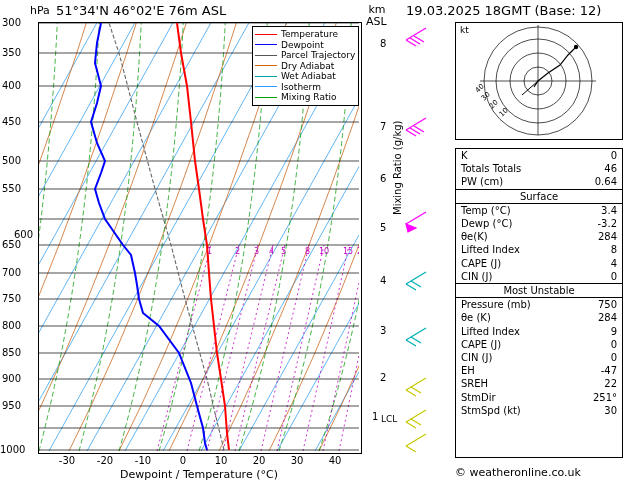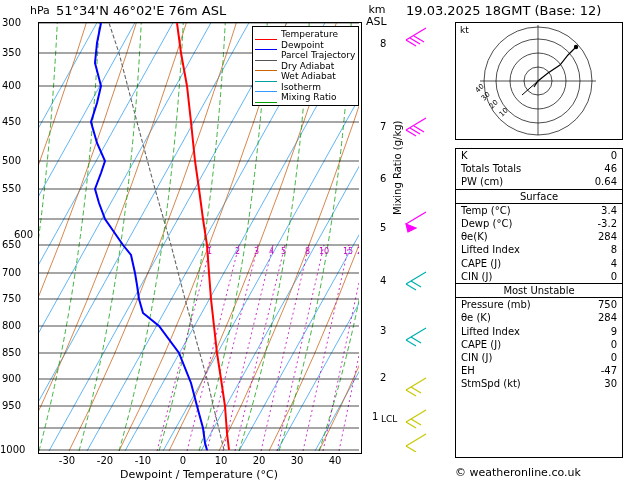--- a/index.html
+++ b/index.html
@@ -48,21 +48,21 @@
 
   
   #legend {
     left:252px; top:26px;
     border:1px solid #000;
     background:#fff;
     padding:2px 3px 2px 2px;
     font-size:9px;
     line-height:10.5px;
   }
-  #legend .row { display:flex; align-items:flex-end; height:10.5px; }
+  #legend .row { display:flex; align-items:center; height:10.5px; }
   #legend .swatch { width:22px; height:0; border-top:1.6px solid #000; margin-right:4px; }
 
   
   #hodo-box {
     left:455px; top:22px; width:166px; height:116px;
     border:1px solid #000; background:#fff;
   }
   #hodo-kt { left:4px; top:2px; font-size:9px; position:absolute; }
 
   
@@ -386,18 +386,26 @@
   <div class="tbl-row">
     <span>CIN (J)</span>
     <span>0</span>
   </div>
 
   <div class="tbl-row">
     <span>EH</span>
     <span>-47</span>
   </div>
   <div class="tbl-row">
+    <span>SREH</span>
+    <span>22</span>
+  </div>
+  <div class="tbl-row">
+    <span>StmDir</span>
+    <span>251°</span>
+  </div>
+  <div class="tbl-row">
     <span>StmSpd (kt)</span>
     <span>30</span>
   </div>
 </div>
 
 <div class="abs" id="copyright">© weatheronline.co.uk</div>
 
 </body></html>

